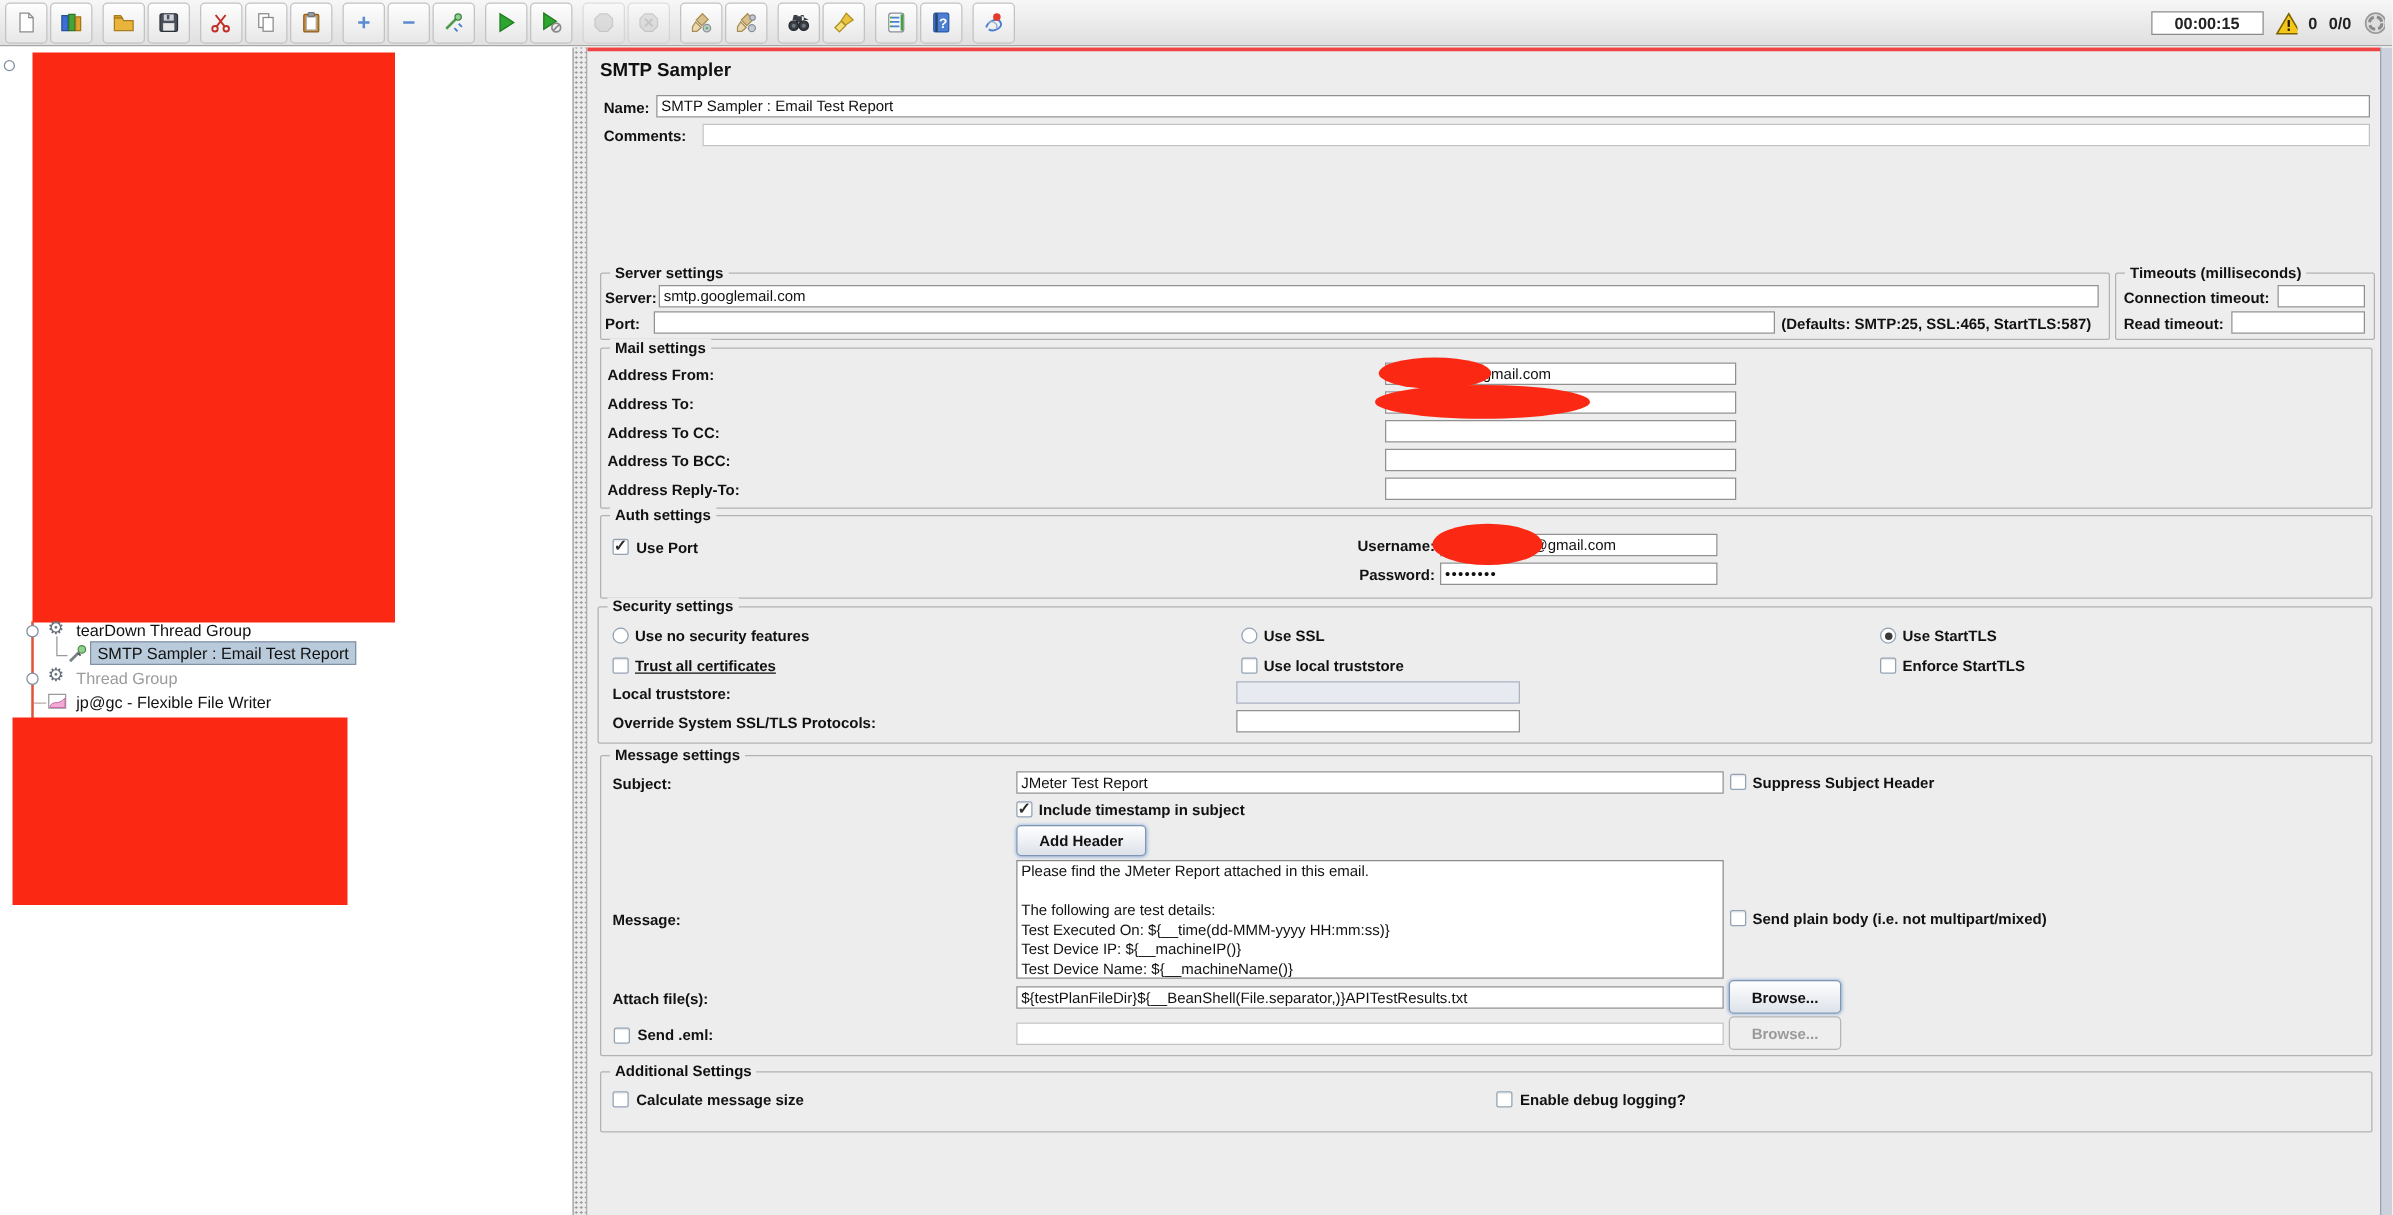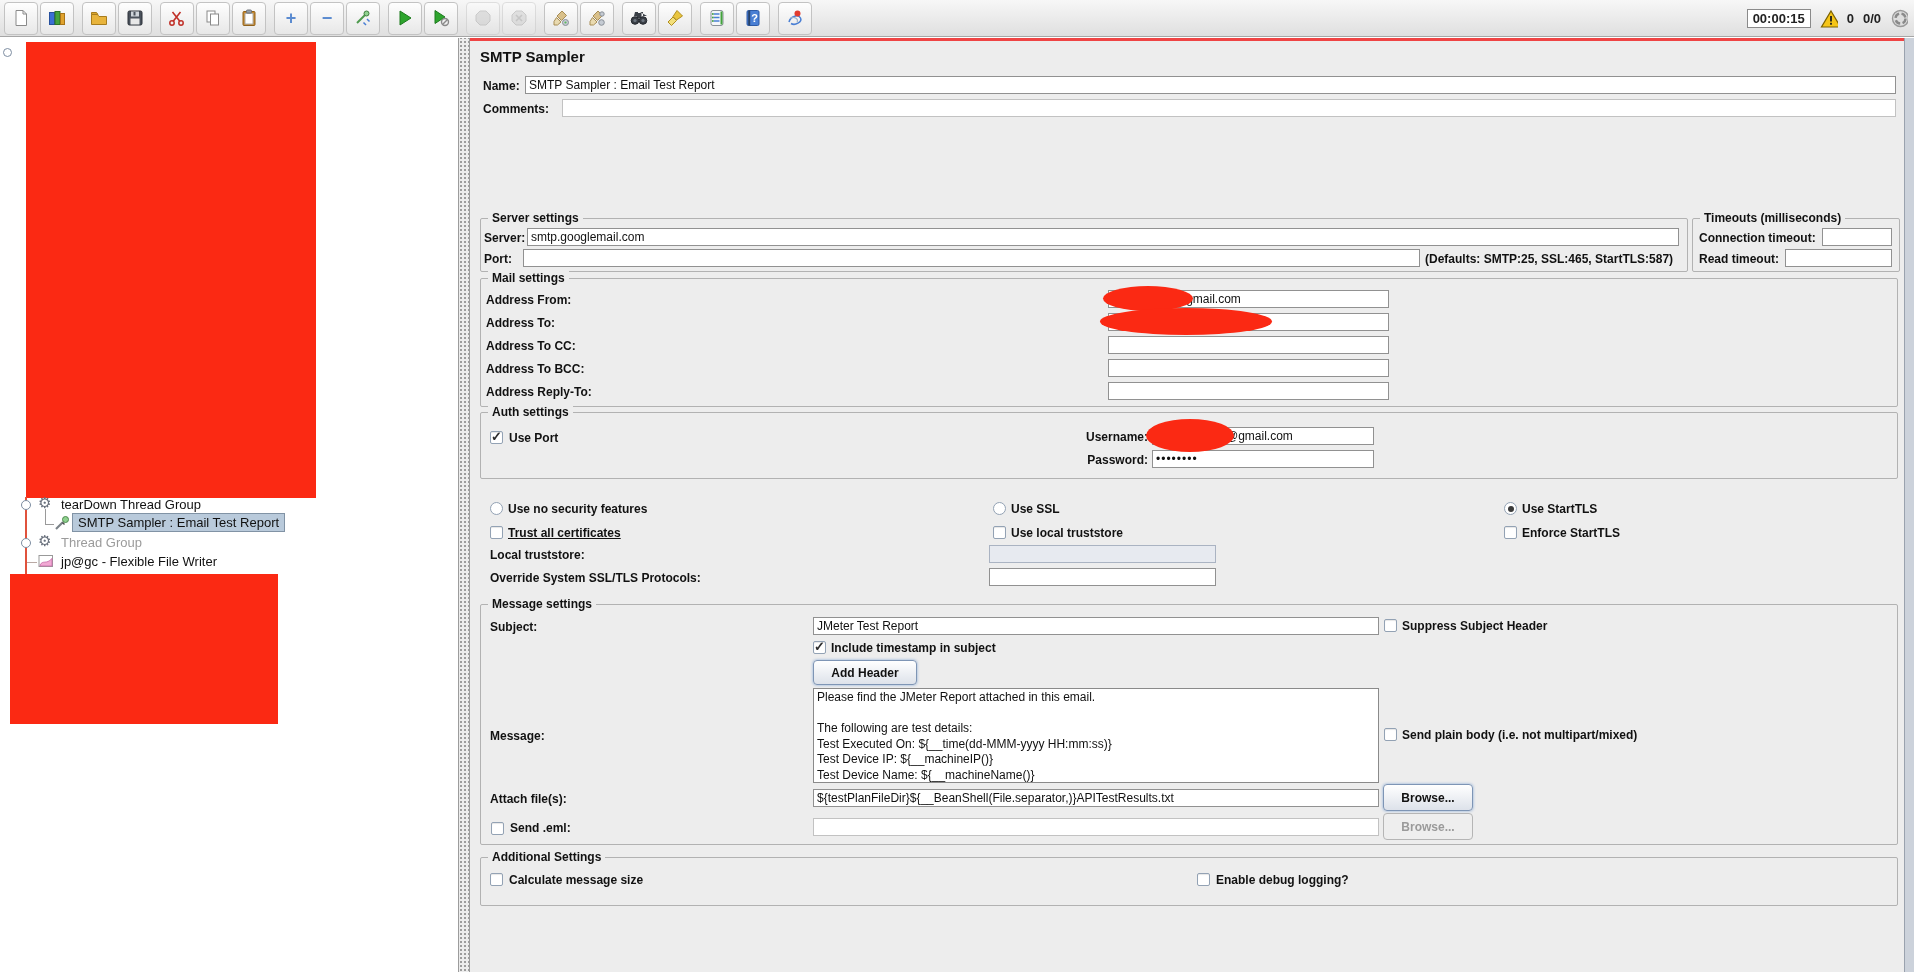--- a/index.html
+++ b/index.html
@@ -4,21 +4,21 @@
 <style>
   html,body{margin:0;padding:0;background:#fff;}
   body{width:1914px;height:972px;position:relative;font-family:"Liberation Sans",sans-serif;font-size:12px;color:#111;overflow:hidden;}
   
   .toolbar{position:absolute;left:0;top:0;width:1914px;height:37px;background:linear-gradient(#f7f7f7,#dfdfdf);border-bottom:1px solid #a6a6a6;display:flex;align-items:center;padding-left:3px;box-sizing:border-box;}
   .tbtn{width:32px;height:31px;margin:0 1px;border:1px solid #c3c3c3;border-radius:4px;background:linear-gradient(#fefefe,#e7e7e7);display:flex;align-items:center;justify-content:center;flex:none;}
   .tbtn.disabled{opacity:.45;}
   .tsep{width:6px;flex:none;}
   .icn{display:flex;align-items:center;justify-content:center;width:18px;height:18px;}
   .tb-right{position:absolute;right:6px;top:0;height:37px;display:flex;align-items:center;gap:9px;}
-  .timerbox{background:#fff;border:1px solid #8a8a8a;padding:1px 5px;font-size:13px;font-weight:bold;color:#222;}
+  .timerbox{background:#fff;border:1px solid #8a8a8a;padding:1px 18px;font-size:13px;font-weight:bold;color:#222;}
   .cnt{font-size:13px;font-weight:bold;color:#222;}
   
   .tree-panel{position:absolute;left:0;top:38px;width:458px;height:934px;background:#fff;overflow:hidden;}
   .redact{position:absolute;background:#fb2913;}
   .tree-row-label{position:absolute;font-size:13px;white-space:nowrap;}
   .tree-sel{position:absolute;background:#b9cadb;border:1px solid #8193a5;font-size:13px;white-space:nowrap;padding:1px 5px;}
   .handle{position:absolute;width:9px;height:9px;border:1.5px solid #7d8da1;border-radius:50%;box-sizing:border-box;background:#fff;}
   .gear{position:absolute;font-size:15px;color:#69707c;line-height:16px;}
   .vline-red{position:absolute;width:2px;background:#e0523c;}
   .stub{position:absolute;background:#b9a9a4;}
@@ -340,20 +340,23 @@
     <span class="leg">Auth settings</span>
   </div>
   <span class="cb ck" style="left:20px;top:390px;"></span>
   <span class="lbl" style="left:39px;top:390px;">Use Port</span>
   <span class="lbl" style="left:594px;top:389px;width:84px;text-align:right;">Username:</span>
   <input class="tf indent70" style="left: 682px; top: 386px; width: 222px;" value="@gmail.com">
   <span class="lbl" style="left:594px;top:412px;width:84px;text-align:right;">Password:</span>
   <input class="tf" style="left: 682px; top: 409px; width: 222px; letter-spacing: 1px;" value="••••••••">
   <div class="oval" style="left:676px;top:378px;width:88px;height:33px;"></div>
 
+  <div class="grp" style="left:8px;top:444px;width:1418px;height:108px;">
+    <span class="leg">Security settings</span>
+  </div>
   <span class="rb" style="left:20px;top:461px;"></span>
   <span class="lbl" style="left:38px;top:461px;">Use no security features</span>
   <span class="rb" style="left:523px;top:461px;"></span>
   <span class="lbl" style="left:541px;top:461px;">Use SSL</span>
   <span class="rb sel" style="left:1034px;top:461px;"></span>
   <span class="lbl" style="left:1052px;top:461px;text-align:right;">Use StartTLS</span>
   <span class="cb" style="left:20px;top:485px;"></span>
   <span class="lbl" style="left:38px;top:485px;text-decoration:underline;">Trust all certificates</span>
   <span class="cb" style="left:523px;top:485px;"></span>
   <span class="lbl" style="left:541px;top:485px;">Use local truststore</span>

